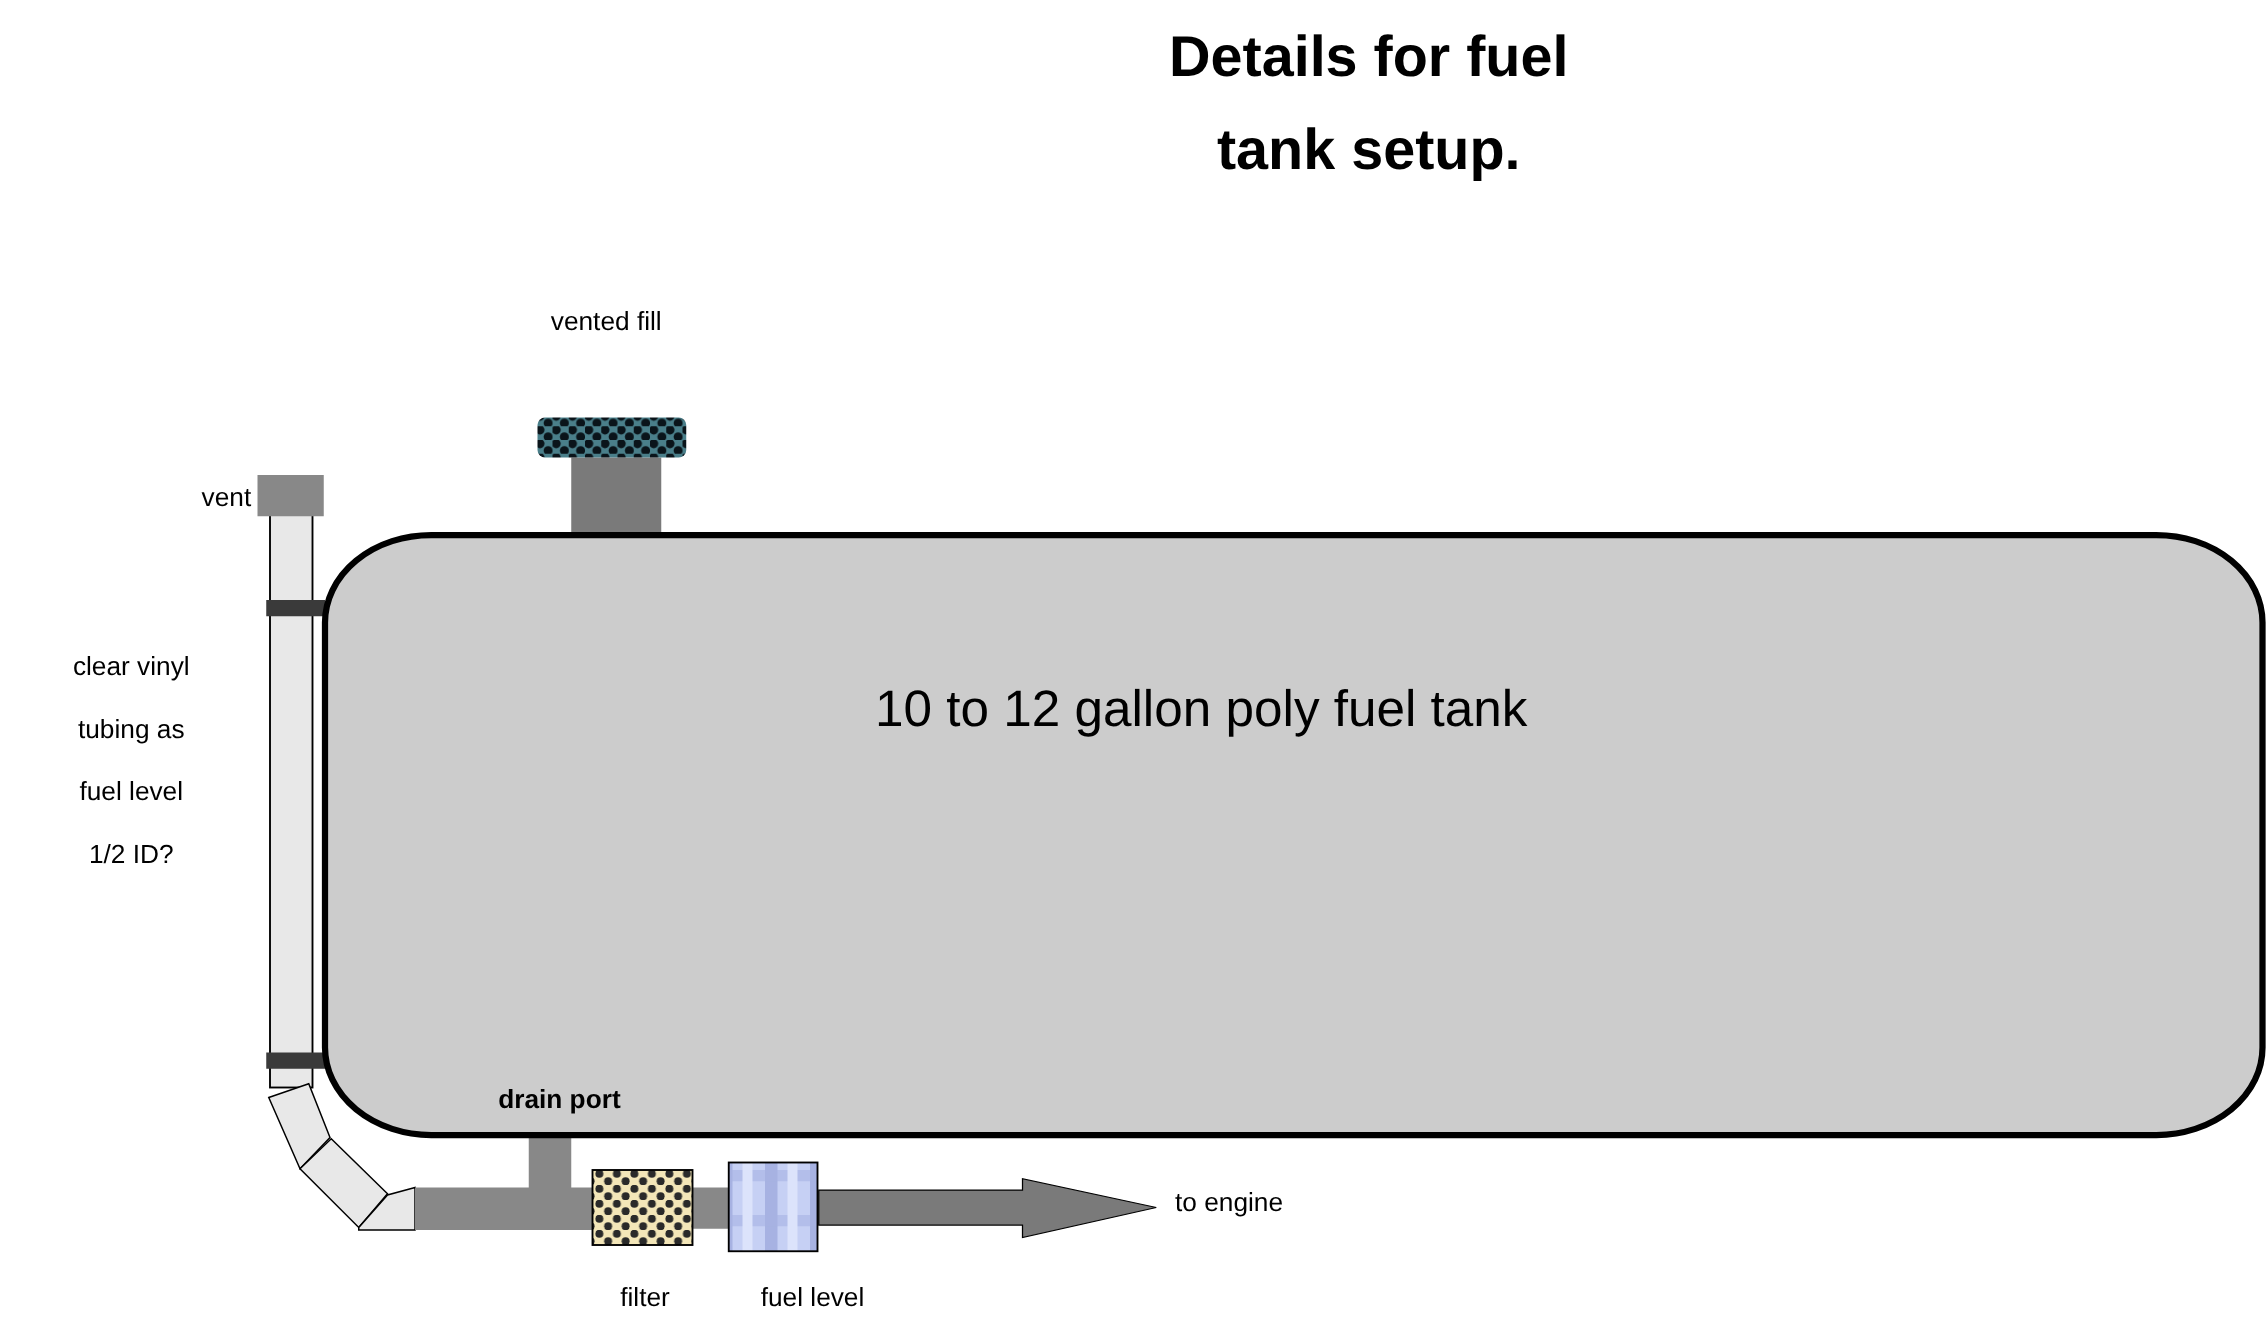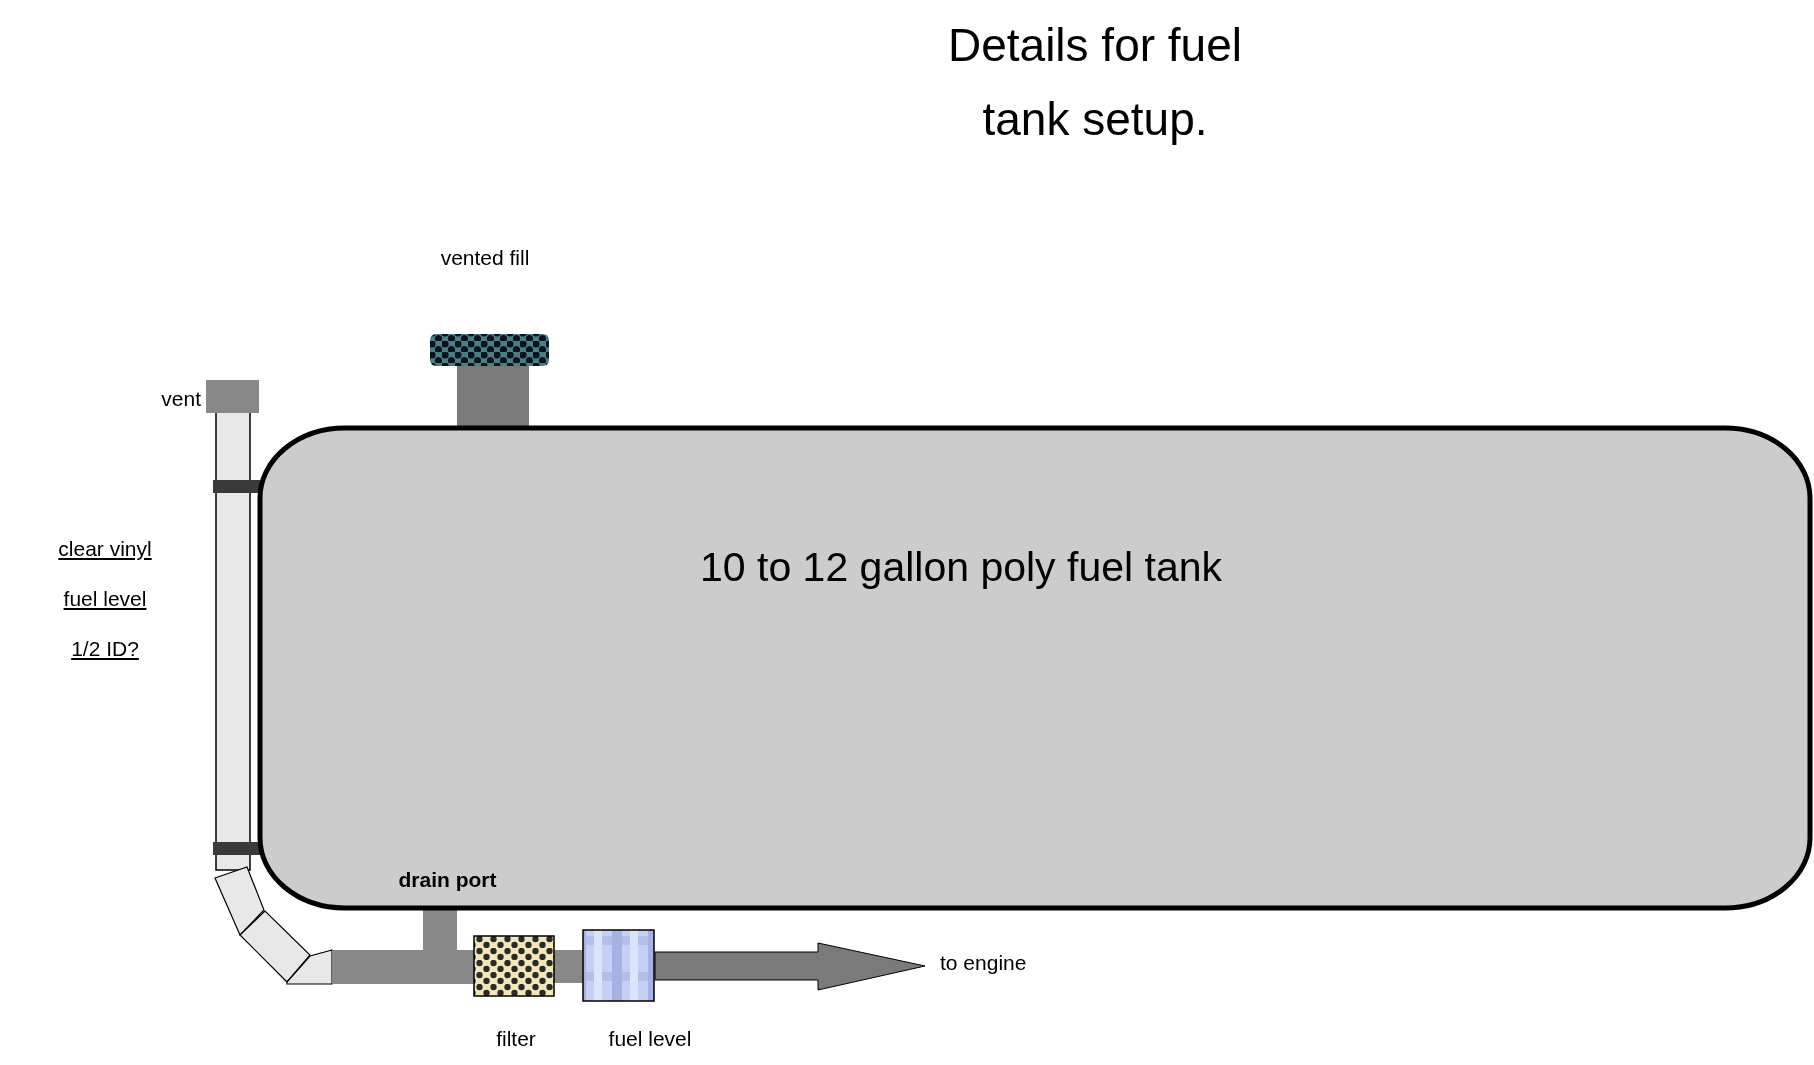--- a/index.html
+++ b/index.html
@@ -1,19 +1,19 @@
 <!DOCTYPE html>
 <html><head>
 <meta charset="utf-8">
 <style>
   html, body { margin:0; padding:0; background:#ffffff; }
   body { width:1814px; height:1065px; position:relative; overflow:hidden;
          font-family:"Liberation Sans", sans-serif; color:#000; }
   .abs { position:absolute; }
-  .title { left:880px; top:8px; width:430px; text-align:center; font-weight:normal;
+  .title { left:880px; top:8px; width:430px; text-align:center; font-weight:bold;
            font-size:46px; line-height:74px; }
   .title span { display:block; }
   .lbl { font-size:21px; line-height:50px; text-align:center; white-space:nowrap; }
   svg { position:absolute; left:0; top:0; }
 </style>
 </head>
 <body>
 
 <div class="abs title">
   <span>Details for fuel</span>
@@ -71,22 +71,23 @@
 
   <polygon points="655,952 818,952 818,943 925,966 818,990 818,980 655,980" fill="#7a7a7a" stroke="#000" stroke-width="1"></polygon>
 </svg>
 
 <div class="abs lbl" style="left:405px; top:233px; width:160px;">
   <div>vented fill</div>
 </div>
 
 <div class="abs lbl" style="left:125px; top:374px; width:76px; text-align:right;">vent</div>
 
-<div class="abs lbl" style="left:10px; top:524px; width:190px;text-decoration:underline;">
+<div class="abs lbl" style="left:10px; top:509px; width:190px;">
   <div>clear vinyl</div>
+  <div>tubing as</div>
   <div>fuel level</div>
   <div>1/2 ID?</div>
 </div>
 
 <div class="abs" style="left:700px; top:540px; width:670px; text-align:left; font-size:41px; line-height:54px;">10 to 12 gallon poly fuel tank</div>
 
 <div class="abs lbl" style="left:360px; top:855px; width:175px; font-weight:bold;">drain port</div>
 
 <div class="abs lbl" style="left:470px; top:1014px; width:92px;">filter</div>
 

